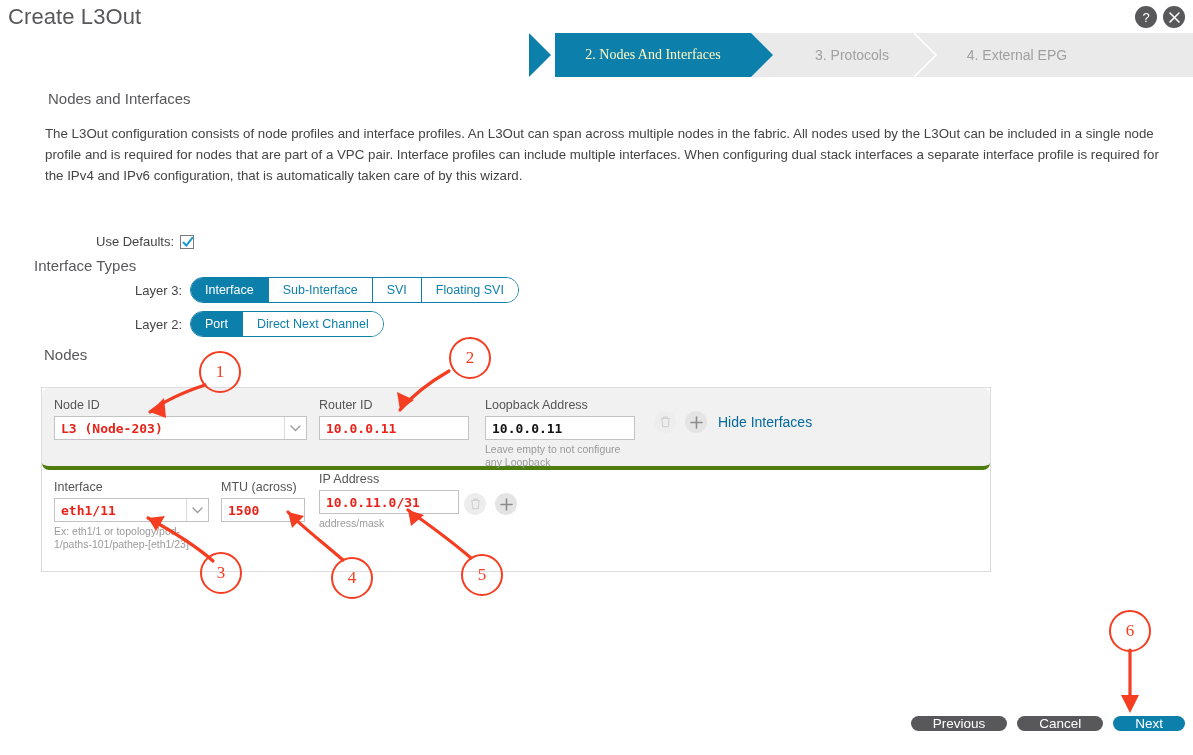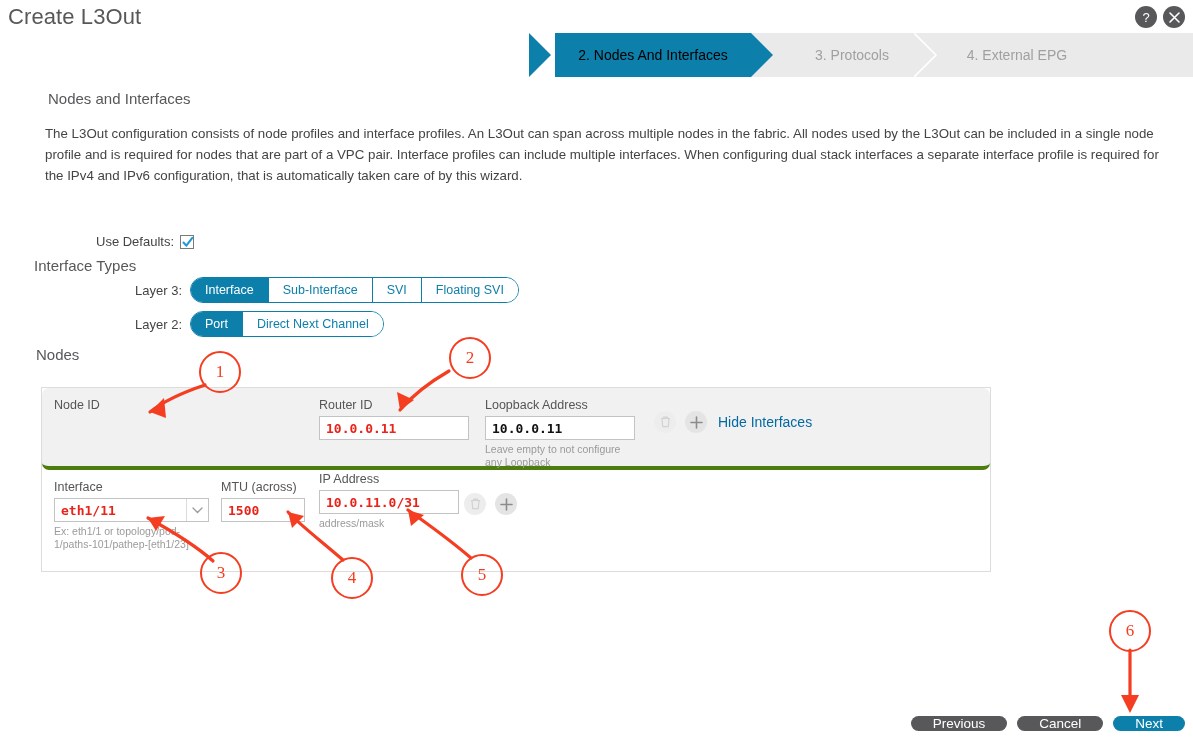--- a/index.html
+++ b/index.html
@@ -34,21 +34,21 @@
   }
   .step {
     position: relative; display: flex; align-items: center; justify-content: center;
     font-size: 14px; color: #a0a0a0; white-space: nowrap;
     cursor: pointer;
   }
   .step.s1 { width: 112px; }
   .step.s2 { width: 196px; }
   .step.s3 { width: 150px; }
   .step.s4 { width: 180px; }
-  .step.active { background: #0d7fab; color: #000000; font-weight: normal; }
+  .step.active { background: #0d7fab; color: #fef9c3; font-weight: normal; font-family: Liberation Serif, serif; }
   
   .divider {
     position: absolute; top: 0; width: 26px; height: 44px;
     pointer-events: none;
   }
   .divider svg { display: block; }
   
   .bluepoint {
     position: absolute; top: 0; width: 26px; height: 44px; pointer-events:none;
   }
@@ -87,21 +87,21 @@
     height: 26px; background: #fff;
   }
   .seg .opt {
     display: flex; align-items: center; justify-content: center;
     font-size: 12.5px; color: #0d7fab; padding: 0 14px; cursor: pointer;
     border-left: 1px solid #0d7fab; background: #fff; white-space: nowrap;
   }
   .seg .opt:first-child { border-left: none; }
   .seg .opt.on { background: #0d7fab; color: #fff; }
 
-  .nodes-h { position: absolute; left: 36px; top: 346px; font-size: 15px; color: #58585b; }
+  .nodes-h { position: absolute; left: 44px; top: 346px; font-size: 15px; color: #58585b; }
 
   
   .panel {
     position: absolute; left: 41px; top: 387px; width: 950px; height: 185px;
     border: 1px solid #dcdcdc; background: #fff;
   }
   .node-row { height: 82px; background: #f1f1f1; position: relative; border-bottom: 4px solid #4d7c0f; border-radius: 7px;}
   .int-row  { height: 101px; background: #fff; position: relative; }
 
   .fld { position: absolute; }
@@ -231,20 +231,28 @@
     </div>
   </div>
 
   <div class="nodes-h">Nodes</div>
 
   <div class="panel">
 
     <div class="node-row">
       <div class="fld" style="left:12px; top:10px; width:253px;">
         <div class="lab">Node ID</div>
+        <div class="sel">
+          <div class="val">L3 (Node-203)</div>
+          <div class="arrow">
+            <svg width="11" height="7" viewBox="0 0 11 7">
+                <path d="M1 1 L5.5 5.5 L10 1" stroke="#9b9b9b" stroke-width="1.3" fill="none" stroke-linecap="round"></path>
+              </svg>
+          </div>
+        </div>
       </div>
 
       <div class="fld" style="left:277px; top:10px; width:150px;">
         <div class="lab">Router ID</div>
         <div class="inp red">10.0.0.11</div>
       </div>
 
       <div class="fld" style="left:443px; top:10px; width:150px;">
         <div class="lab">Loopback Address</div>
         <div class="inp blk">10.0.0.11</div>

